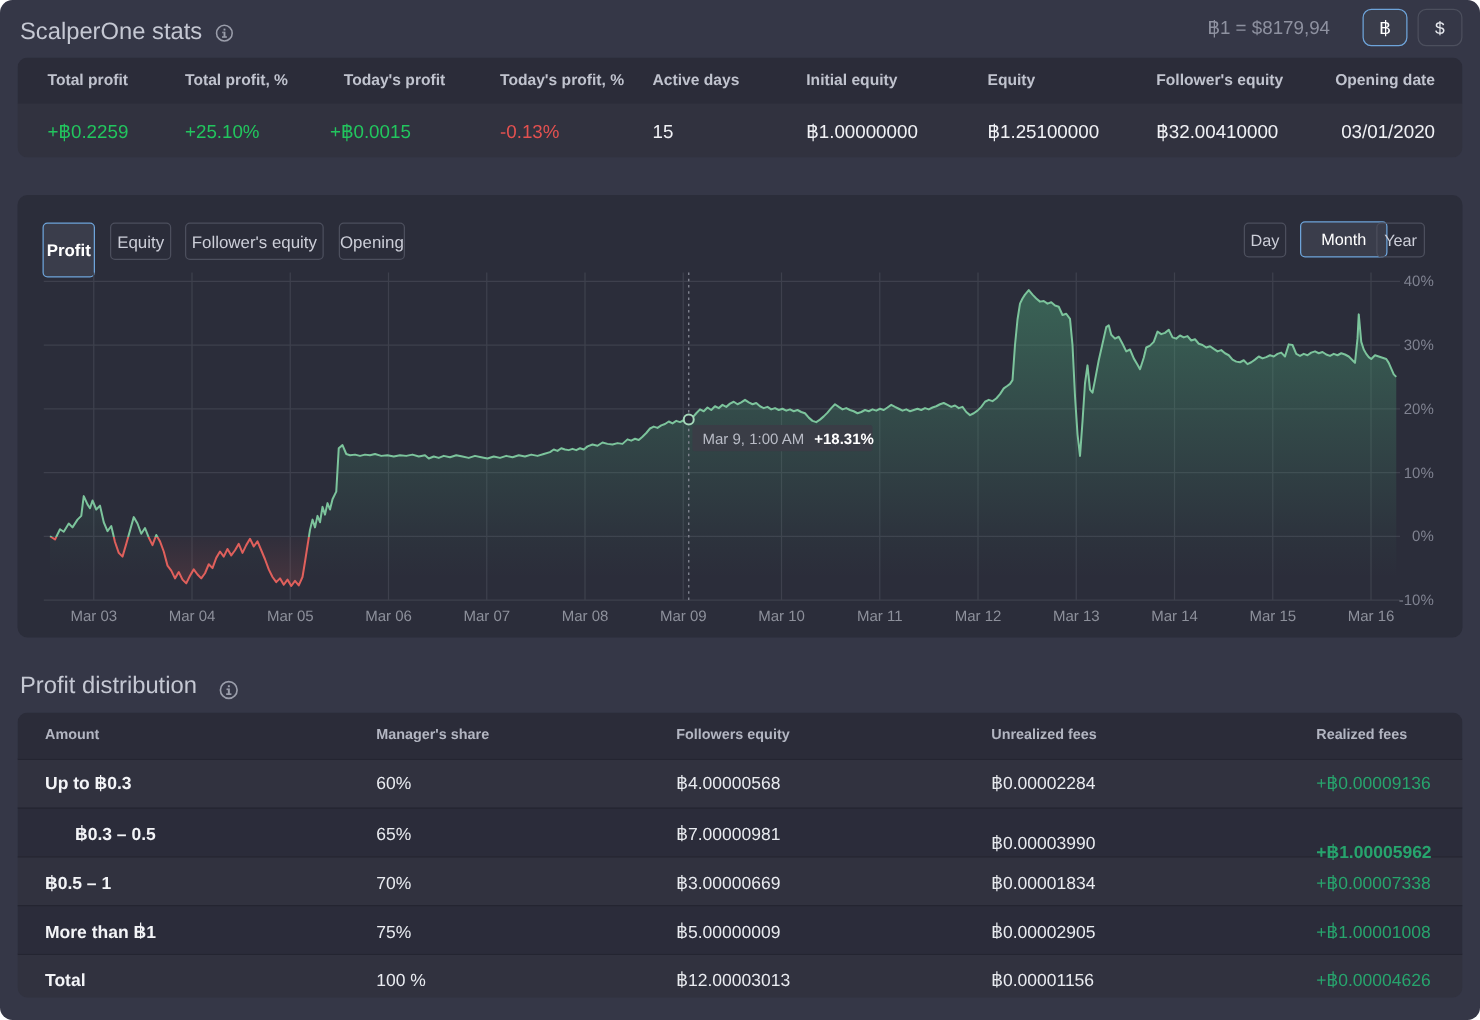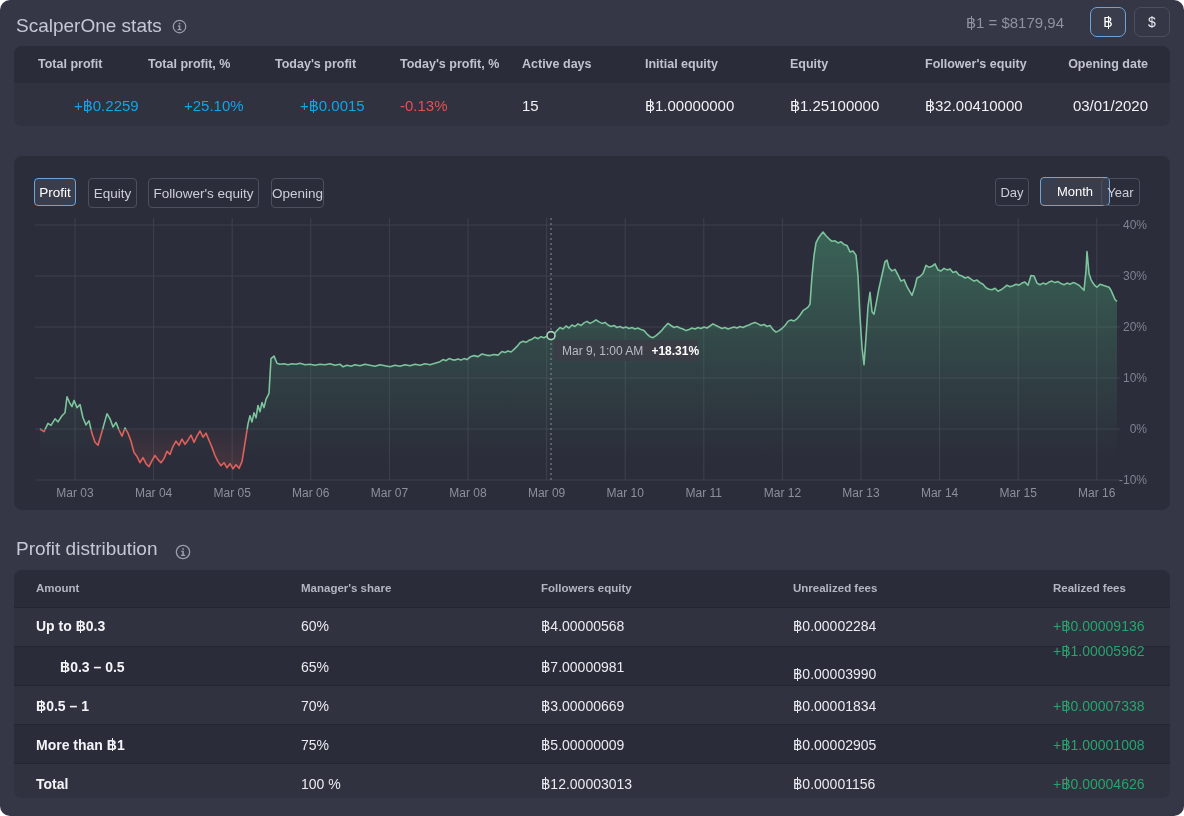--- a/index.html
+++ b/index.html
@@ -9,21 +9,21 @@
 .hlab{position:absolute;font-weight:700;font-size:12.5px;color:#c0c3ce;white-space:nowrap;}
 .val{position:absolute;font-size:15px;color:#f0f1f5;white-space:nowrap;}
 .green{color:#27a46d;}
 .red{color:#e35150;}
 .btn{position:absolute;border:1px solid #4c4f5d;border-radius:4px;color:#ccced8;font-size:13.5px;display:flex;align-items:center;justify-content:center;background:transparent;white-space:nowrap;}
 .btn.act{border-color:#6ea4da;background:#3a3d4b;color:#fff;}
 .dlab{position:absolute;font-weight:700;font-size:11.5px;color:#b3b6c2;white-space:nowrap;}
 .dval{position:absolute;font-size:14px;color:#e9ebf0;white-space:nowrap;}
 .dval.bold{font-weight:700;color:#f3f4f7;}
 .dval.green{color:#27a46d;}
-.val.green{color:#0ea5e9;margin-left:36px;}
+.val.green{color:#22c55e;}
 </style></head>
 <body>
 <div id="card">
 
 <div class="abs" style="left:16px;top:15px;font-size:19px;color:#c5c8d3;">ScalperOne stats</div>
 <svg class="abs" style="left:172px;top:19px;" width="15" height="15" viewBox="0 0 18 18">
       <circle cx="9" cy="9" r="7.5" fill="none" stroke="#9a9daa" stroke-width="1.5"></circle>
       <rect x="8.2" y="4.7" width="1.8" height="1.8" fill="#9a9daa"></rect>
       <rect x="8.2" y="7.6" width="1.8" height="5" fill="#9a9daa"></rect>
       <rect x="7" y="7.6" width="1.3" height="1.5" fill="#9a9daa"></rect>
@@ -52,21 +52,21 @@
 <div class="val green" style="left:148px;top:97px;">+25.10%</div>
 <div class="val green" style="left:264px;top:97px;">+<i class="b">B</i>0.0015</div>
 <div class="val red" style="left:400px;top:97px;">-0.13%</div>
 <div class="val" style="left:522px;top:97px;">15</div>
 <div class="val" style="left:645px;top:97px;"><i class="b">B</i>1.00000000</div>
 <div class="val" style="left:790px;top:97px;"><i class="b">B</i>1.25100000</div>
 <div class="val" style="left:925px;top:97px;"><i class="b">B</i>32.00410000</div>
 <div class="val" style="right:36px;top:97px;">03/01/2020</div>
 
 <div class="abs" style="left:14px;top:156px;width:1156px;height:354px;border-radius:8px;background:#2b2d3a;"></div>
-<div class="btn act" style="left:34px;top:178px;width:42px;height:28px;">Profit</div>
+<div class="btn act" style="left:34px;top:178px;width:42px;height:44px;font-weight:bold;">Profit</div>
 <div class="btn" style="left:88px;top:178px;width:49px;height:30px;">Equity</div>
 <div class="btn" style="left:148px;top:178px;width:111px;height:30px;">Follower's equity</div>
 <div class="btn" style="left:271px;top:178px;width:53px;height:30px;">Opening</div>
 <div class="btn" style="left:995px;top:178px;width:34px;height:28px;font-size:13px;">Day</div>
 <div class="btn act" style="left:1040px;top:177px;width:70px;height:29px;font-size:13px;">Month</div>
 <div class="btn" style="left:1101px;top:178px;width:39px;height:28px;font-size:13px;">Year</div>
 
 <svg class="abs" style="left:0;top:0;" width="1184" height="816" viewBox="0 0 1184 816">
   <defs>
     <linearGradient id="gg" x1="0" y1="225" x2="0" y2="480" gradientUnits="userSpaceOnUse">
@@ -171,21 +171,21 @@
 <div class="dlab" style="left:1053px;top:582px;">Realized fees</div>
 <div class="dval bold" style="left:36px;top:618px;">Up to <i class="b">B</i>0.3</div>
 <div class="dval" style="left:301px;top:618px;">60%</div>
 <div class="dval" style="left:541px;top:618px;text-align:center;"><i class="b">B</i>4.00000568</div>
 <div class="dval" style="left:793px;top:618px;"><i class="b">B</i>0.00002284</div>
 <div class="dval green" style="left:1053px;top:618px;">+<i class="b">B</i>0.00009136</div>
 <div class="dval bold" style="left:36px;top:658.5px;padding-left:24px;"><i class="b">B</i>0.3 – 0.5</div>
 <div class="dval" style="left:301px;top:658.5px;">65%</div>
 <div class="dval" style="left:541px;top:658.5px;"><i class="b">B</i>7.00000981</div>
 <div class="dval" style="left:793px;top:666px;"><i class="b">B</i>0.00003990</div>
-<div class="dval green" style="left:1053px;top:643px;">+<i class="b">B</i>1.00005962</div>
+<div class="dval green" style="left:1053px;top:673px;font-weight:bold;">+<i class="b">B</i>1.00005962</div>
 <div class="dval bold" style="left:36px;top:698px;"><i class="b">B</i>0.5 – 1</div>
 <div class="dval" style="left:301px;top:698px;">70%</div>
 <div class="dval" style="left:541px;top:698px;"><i class="b">B</i>3.00000669</div>
 <div class="dval" style="left:793px;top:698px;"><i class="b">B</i>0.00001834</div>
 <div class="dval green" style="left:1053px;top:698px;">+<i class="b">B</i>0.00007338</div>
 <div class="dval bold" style="left:36px;top:736.5px;">More than <i class="b">B</i>1</div>
 <div class="dval" style="left:301px;top:736.5px;">75%</div>
 <div class="dval" style="left:541px;top:736.5px;"><i class="b">B</i>5.00000009</div>
 <div class="dval" style="left:793px;top:736.5px;"><i class="b">B</i>0.00002905</div>
 <div class="dval green" style="left:1053px;top:736.5px;">+<i class="b">B</i>1.00001008</div>

